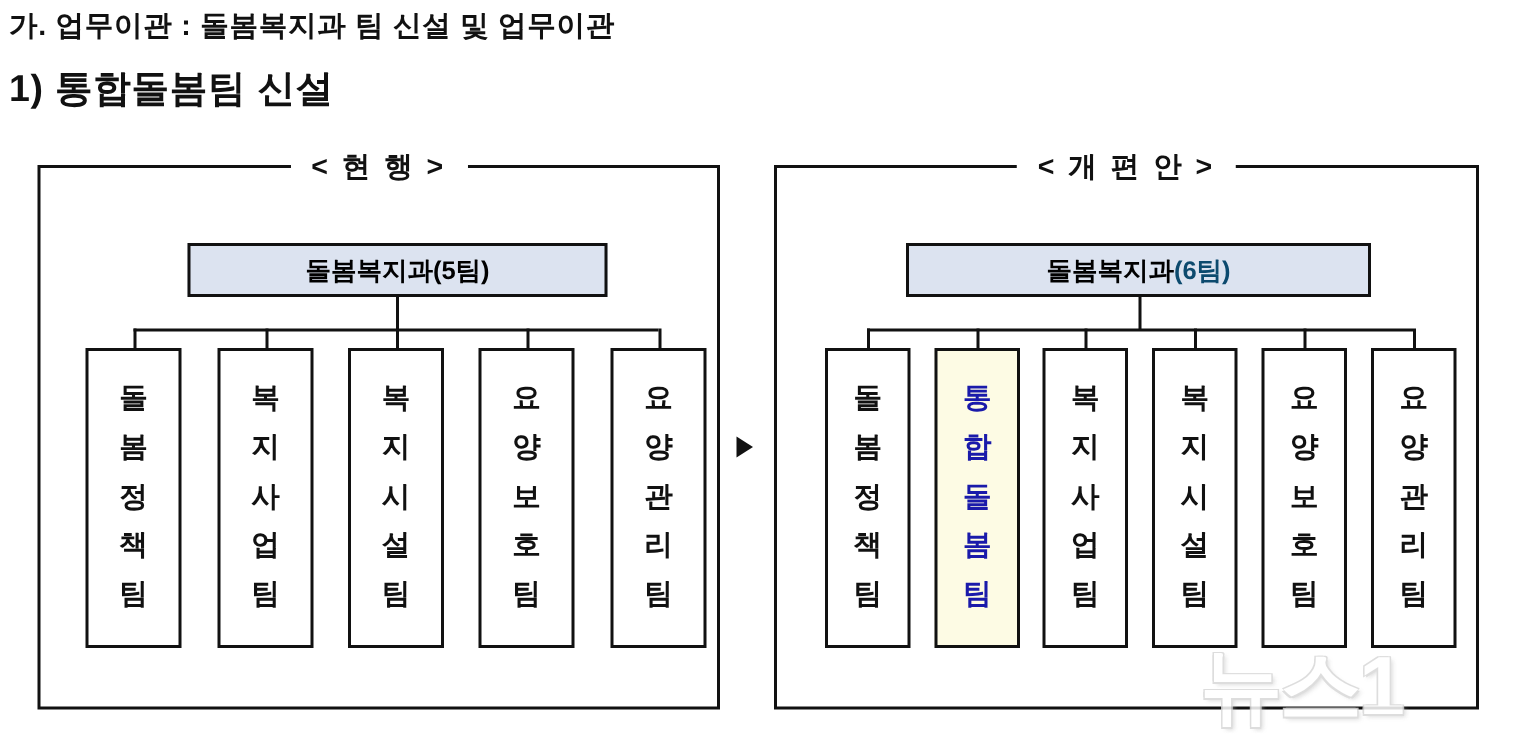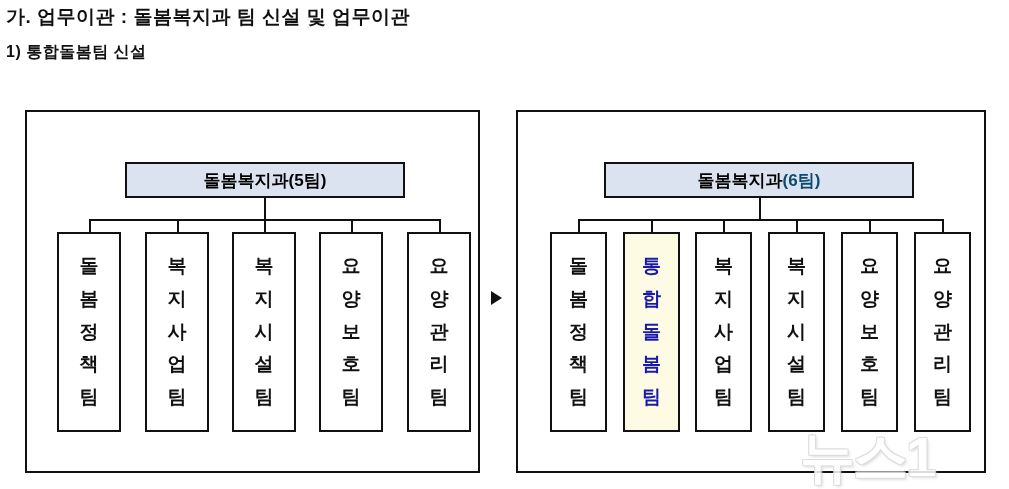--- a/index.html
+++ b/index.html
@@ -18,21 +18,21 @@
 
   
   .heading {
     position: absolute;
     font-weight: bold;
     letter-spacing: 0.5px;
     white-space: nowrap;
     color: #111111;
   }
   #heading-main  { left: 6px;  top: 4px;  font-size: 19px; }
-  #heading-sub   { left: 6px;  top: 42px; font-size: 16px; }
+  #heading-sub   { left: 6px;  top: 42px; font-size: 25px; }
 
   
   .panel {
     position: absolute;
     box-sizing: border-box;
     border: 2px solid #111111;
     background: transparent;
   }
   #panel-current { left: 25px;  top: 110px; width: 455px; height: 363px; }
   #panel-reform  { left: 516px; top: 110px; width: 470px; height: 363px; }
@@ -133,20 +133,21 @@
   }
 </style>
 </head>
 <body>
 
 <div class="heading" id="heading-main">가. 업무이관 : 돌봄복지과 팀 신설 및 업무이관</div>
 
 <div class="heading" id="heading-sub">1) 통합돌봄팀 신설</div>
 
 <div class="panel" id="panel-current">
+  <div class="panel-title">&lt; 현 행 &gt;</div>
 
   <div class="dept-box" id="dept-current">
     <span>돌봄복지과</span>
       <span class="dept-accent-plain">(5팀)</span>
   </div>
 
   <div class="conn conn-v" style="left:237px; top:86px; height:22px;"></div>
   <div class="conn conn-h" style="left:62px; top:107px; width:350px;"></div>
   <div class="conn conn-v" style="left:62px;  top:107px; height:14px;"></div>
   <div class="conn conn-v" style="left:150px; top:107px; height:14px;"></div>
@@ -187,20 +188,21 @@
     <span class="ch">양</span>
     <span class="ch">관</span>
     <span class="ch">리</span>
     <span class="ch">팀</span>
   </div>
 </div>
 
 <div id="flow-arrow"></div>
 
 <div class="panel" id="panel-reform">
+  <div class="panel-title">&lt; 개 편 안 &gt;</div>
 
   <div class="dept-box" id="dept-reform">
     <span>돌봄복지과</span>
       <span class="dept-accent">(6팀)</span>
   </div>
 
   <div class="conn conn-v" style="left:241px; top:86px; height:22px;"></div>
   <div class="conn conn-h" style="left:60px; top:107px; width:364px;"></div>
   <div class="conn conn-v" style="left:60px;  top:107px; height:14px;"></div>
   <div class="conn conn-v" style="left:133px; top:107px; height:14px;"></div>

